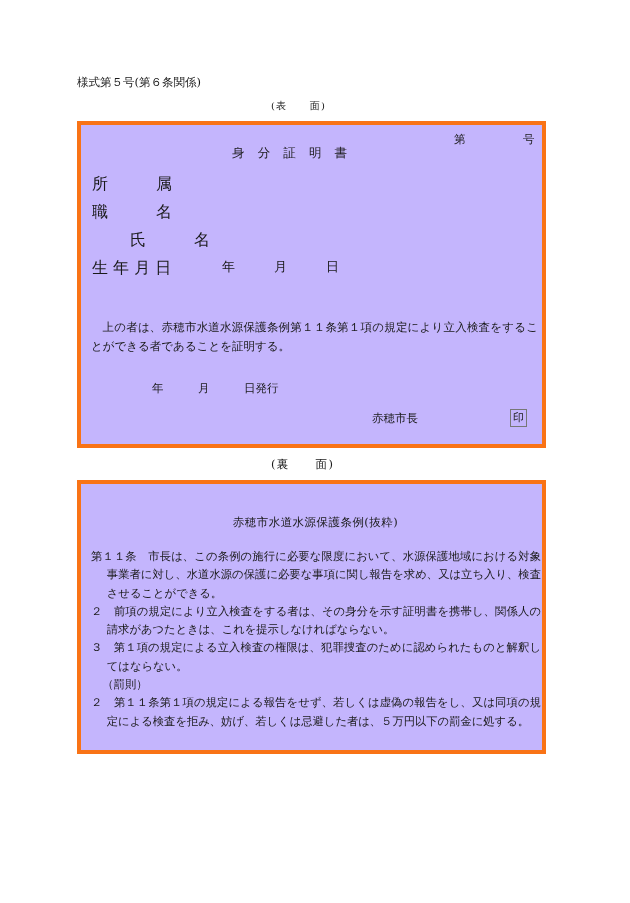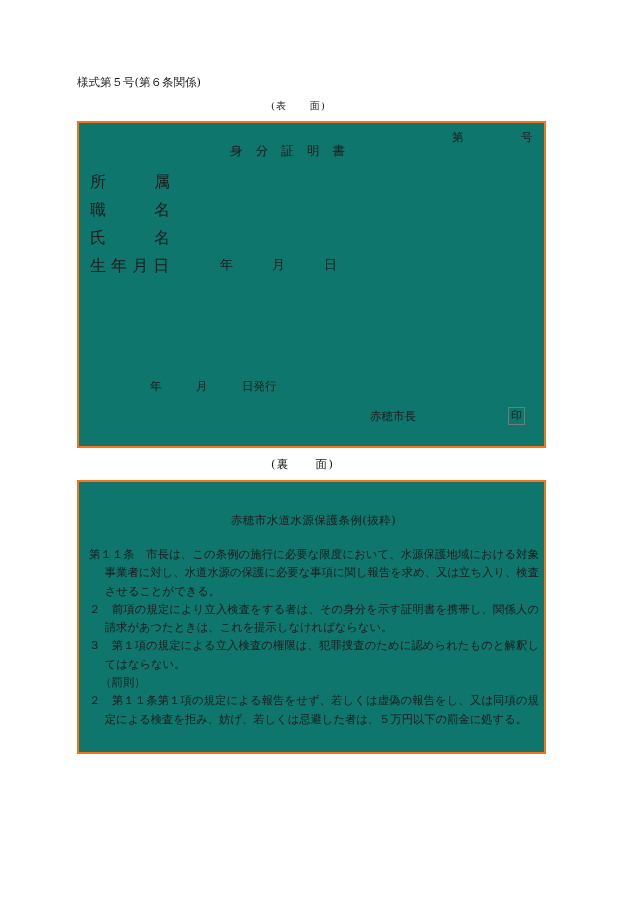--- a/index.html
+++ b/index.html
@@ -41,23 +41,23 @@
   #back-label {
     left: 271px;
     top: 459px;
     font-size: 11.5px;
     letter-spacing: 0.12em;
   }
 
   
   .doc-box {
     position: absolute;
-    border: 2px solid #f97316;
+    border: 4px solid #f97316;
     box-sizing: border-box;
-    background: #0f766e;
+    background: #c4b5fd;
     padding-left: 8px;
   }
   #front-box {
     left: 77px;
     top: 121px;
     width: 469px;
     height: 327px;
   }
   #back-box {
     left: 77px;
@@ -78,21 +78,21 @@
     font-size: 12.5px;
   }
   .field-row {
     position: absolute;
     left: 11px;
     font-size: 16px;
     white-space: pre;
   }
   #field-affiliation { top: 49px; }
   #field-position    { top: 77px; }
-  #field-name        { top: 105px; }
+  #field-name        { top: 105px; margin-left: 38px; }
   #field-birth       { top: 133px; }
   #field-birth-blank {
     position: absolute;
     left: 141px;
     top: 133px;
     font-size: 13px;
     white-space: pre;
   }
 
   #cert-body {
@@ -176,20 +176,21 @@
     <div class="field-row" id="field-affiliation">所　　　属</div>
 
     <div class="field-row" id="field-position">職　　　名</div>
 
     <div class="field-row" id="field-name">氏　　　名</div>
 
     <div class="field-row" id="field-birth">生 年 月 日</div>
 
     <div id="field-birth-blank">年　　　月　　　日</div>
 
+    <div id="cert-body">上の者は、赤穂市水道水源保護条例第１１条第１項の規定により立入検査をすることができる者であることを証明する。</div>
 
     <div class="t" id="issue-date">年　　　月　　　日発行</div>
 
     <div class="t" id="mayor-title">赤穂市長</div>
 
     <div id="seal-box">印</div>
   </div>
 
   <div class="t" id="back-label">(裏　　面)</div>
 

